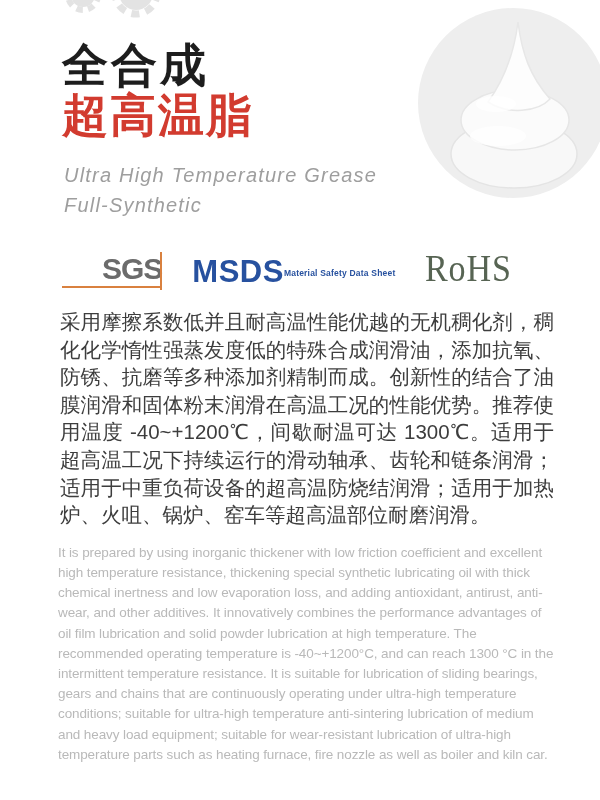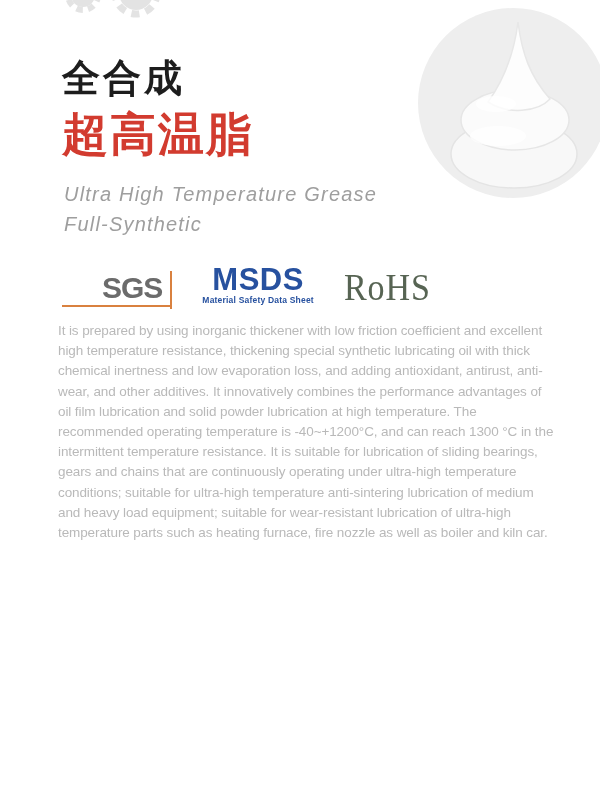--- a/index.html
+++ b/index.html
@@ -9,37 +9,37 @@
   .page { position:relative; width:600px; height:800px; background:#fff; overflow:hidden; }
 
   
   .gears { position:absolute; left:58px; top:0; width:110px; height:20px; }
 
   
   .photo-circle { position:absolute; left:418px; top:8px; width:190px; height:190px;
                   border-radius:50%; background:#eeeeee; }
   .photo-circle svg { position:absolute; left:0; top:0; }
 
-  .title-cn  { margin:53px 0 0 62px; font-size:38px; line-height:50px; font-weight:700;
+  .title-cn  { margin:40px 0 0 62px; font-size:46px; line-height:50px; font-weight:700;
                color:#1d1d1d; letter-spacing:3px; }
-  .title-red { margin:6px 0 0 62px; font-size:46px; line-height:50px; font-weight:800;
+  .title-red { margin:0 0 0 62px; font-size:46px; line-height:50px; font-weight:800;
                color:#d23b2f; letter-spacing:2px; }
 
   .subtitle { margin:20px 0 0 64px; font-style:italic; color:#9e9e9e;
               font-size:20px; line-height:30px; letter-spacing:1.2px; }
 
   .certs { margin:22px 0 0 100px; display:flex; align-items:flex-end; gap:30px; height:46px; }
 
-  .sgs { position:relative; padding:0 10px 5px 2px; }
+  .sgs { position:relative; padding:0 0 5px 2px; }
   .sgs-text { font-size:30px; font-weight:800; color:#6b6b6b; letter-spacing:-1px;
               line-height:28px; display:inline-block; }
   .sgs-hline { position:absolute; left:-38px; right:0; bottom:0; height:2px; background:#d9813f; }
   .sgs-vline { position:absolute; right:0; top:-3px; bottom:-2px; width:2px; background:#d9813f; }
 
-  .msds { display:flex; flex-direction:column; align-items:center; padding-bottom:2px; }
+  .msds { display:flex; flex-direction:row; align-items:center; padding-bottom:2px; }
   .msds-text { font-size:31px; font-weight:800; color:#27519f; line-height:28px; letter-spacing:0.5px; }
   .msds-sub  { font-size:8.5px; font-weight:700; color:#27519f; letter-spacing:0.2px; margin-top:1px; }
 
   .rohs { font-family:"Liberation Serif", serif; font-size:37px; line-height:34px;
           color:#576453; letter-spacing:1px; padding-bottom:2px; transform:scaleX(0.92);
           transform-origin:left bottom; }
 
   .desc-cn { margin:20px 46px 0 60px; font-size:20.5px; line-height:27.6px; color:#3d3d3d;
              text-align:justify; text-justify:inter-character; font-weight:400; }
 
@@ -92,15 +92,16 @@
     </div>
     <div class="msds">
       <div class="msds-text">MSDS</div>
       <div class="msds-sub">Material Safety Data Sheet</div>
     </div>
     <div class="rohs">
       <span>RoHS</span>
     </div>
   </div>
 
+  <p class="desc-cn">采用摩擦系数低并且耐高温性能优越的无机稠化剂，稠化化学惰性强蒸发度低的特殊合成润滑油，添加抗氧、防锈、抗磨等多种添加剂精制而成。创新性的结合了油膜润滑和固体粉末润滑在高温工况的性能优势。推荐使用温度 -40~+1200℃，间歇耐温可达 1300℃。适用于超高温工况下持续运行的滑动轴承、齿轮和链条润滑；适用于中重负荷设备的超高温防烧结润滑；适用于加热炉、火咀、锅炉、窑车等超高温部位耐磨润滑。</p>
   <p class="desc-en">It is prepared by using inorganic thickener with low friction coefficient and excellent high temperature resistance, thickening special synthetic lubricating oil with thick chemical inertness and low evaporation loss, and adding antioxidant, antirust, anti-wear, and other additives. It innovatively combines the performance advantages of oil film lubrication and solid powder lubrication at high temperature. The recommended operating temperature is -40~+1200°C, and can reach 1300 °C in the intermittent temperature resistance. It is suitable for lubrication of sliding bearings, gears and chains that are continuously operating under ultra-high temperature conditions; suitable for ultra-high temperature anti-sintering lubrication of medium and heavy load equipment; suitable for wear-resistant lubrication of ultra-high temperature parts such as heating furnace, fire nozzle as well as boiler and kiln car.</p>
 
 </div>
 
 </body></html>

